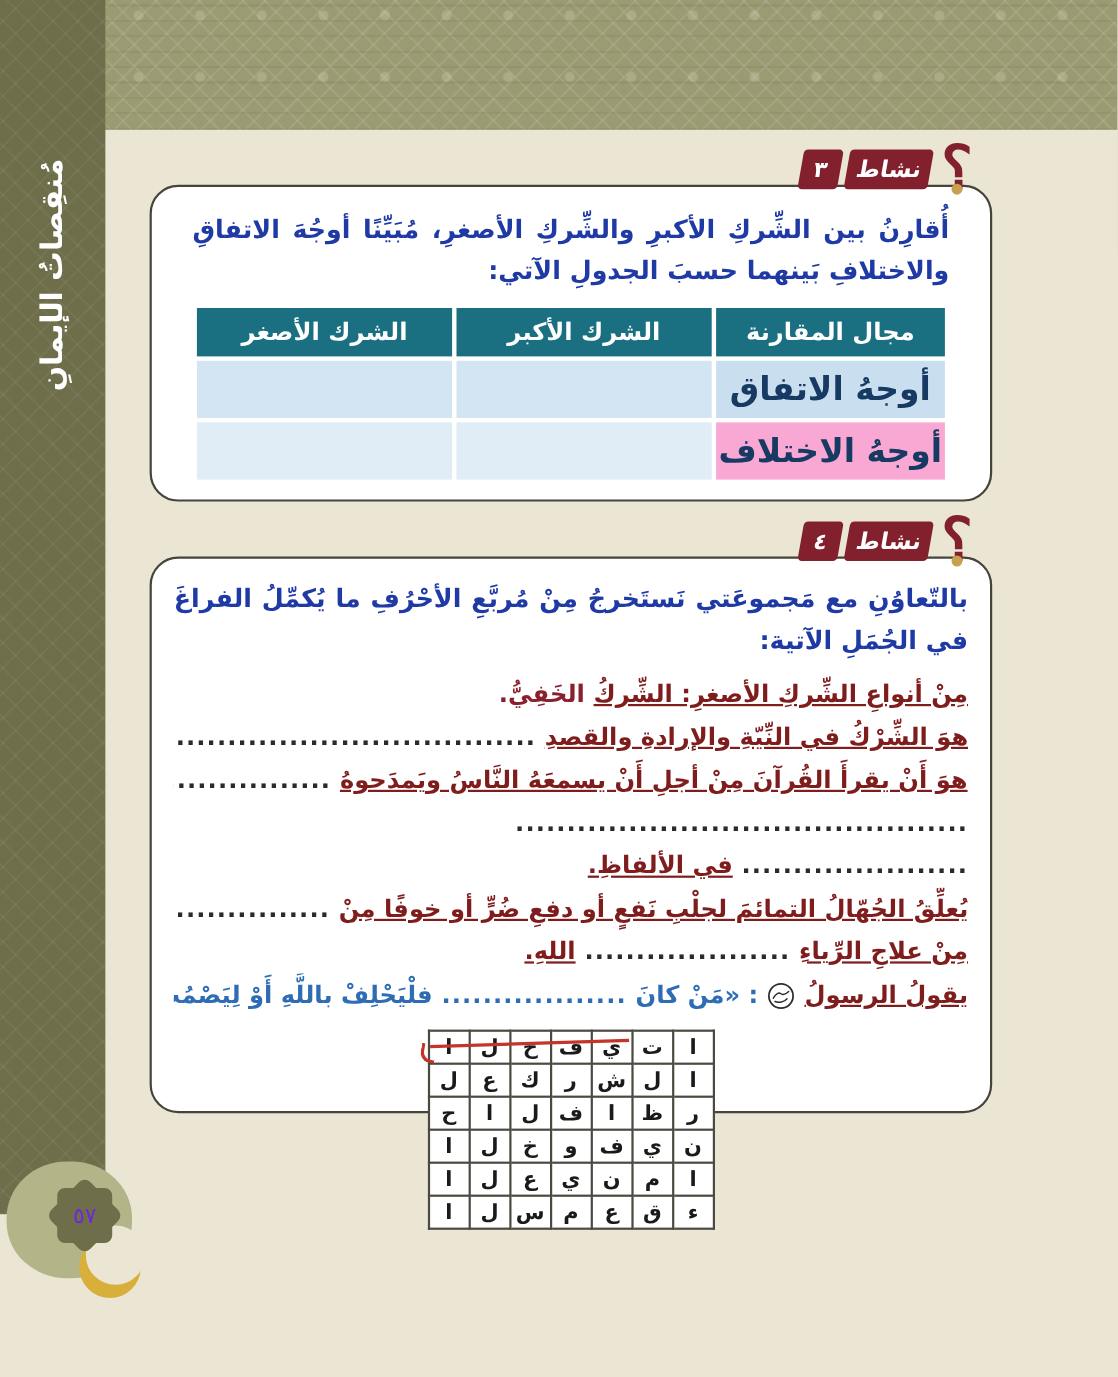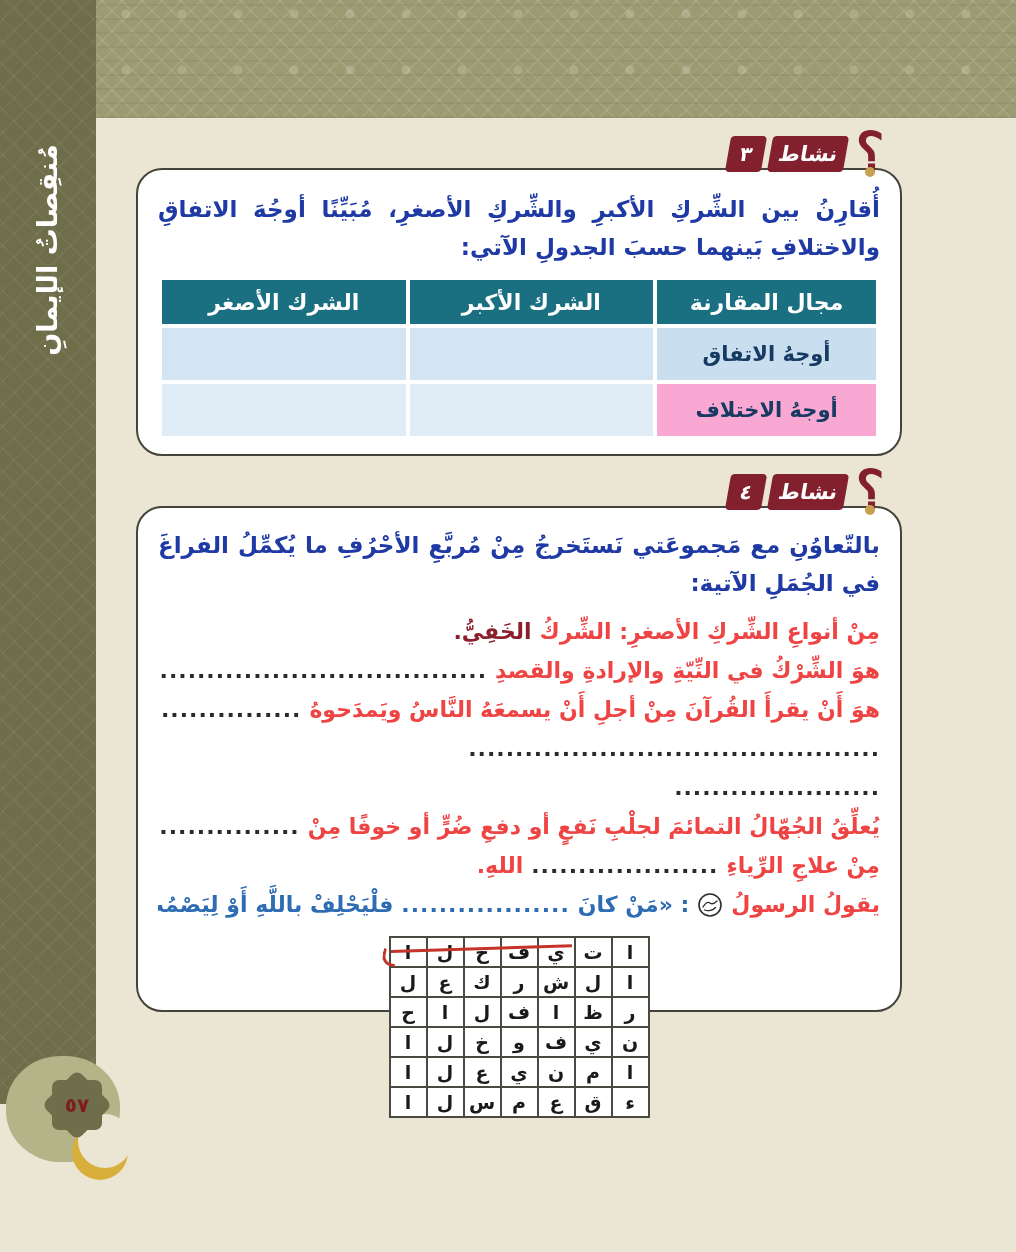--- a/index.html
+++ b/index.html
@@ -34,21 +34,21 @@
     transform: rotate(-90deg);
     color: #ffffff; font-weight: bold; font-size: 27px; letter-spacing: 1px;
     text-align: center; direction: rtl; white-space: nowrap; line-height: 44px;
   }
 
   
   .corner-blob { position: absolute; left: 6px; top: 1056px; width: 114px; height: 106px; background: #b4b489; border-radius: 48%; z-index: 2; }
   .page-star { position: absolute; left: 52px; top: 1080px; width: 50px; height: 50px; z-index: 4; }
   .page-star::before, .page-star::after { content: ""; position: absolute; inset: 0; background: #6e6e4b; border-radius: 7px; }
   .page-star::after { transform: rotate(45deg); }
-  .page-star span { position: absolute; inset: 0; display: flex; align-items: center; justify-content: center; color: #7f1d1d; font-weight: bold; font-size: 20px; z-index: 2; }
+  .page-star span { position: absolute; inset: 0; display: flex; align-items: center; justify-content: center; color: #6d28d9; font-weight: normal; font-size: 20px; z-index: 2; }
   .crescent { position: absolute; left: 72px; top: 1124px; width: 56px; height: 56px; border-radius: 50%; background: #d9af3c; z-index: 3; }
   .crescent::after { content: ""; position: absolute; left: 6px; top: -10px; width: 54px; height: 54px; border-radius: 50%; background: #ebe6d4; }
 
   
   .badge { position: absolute; width: 170px; height: 56px; z-index: 5; }
   #badge3 { left: 724px; top: 124px; }
   #badge4 { left: 724px; top: 462px; }
   .badge .num {
     position: absolute; left: 4px; bottom: 8px; width: 36px; height: 36px;
     background: #82202e; transform: skewX(-10deg); border-radius: 4px;
@@ -69,48 +69,48 @@
   .badge .orn::after {
     content: ""; position: absolute; left: 50%; transform: translateX(-50%);
     bottom: 3px; width: 10px; height: 10px; border-radius: 50%; background: #c9a050;
   }
 
   
   .box {
     position: absolute; left: 136px; width: 766px; background: #ffffff;
     border: 2px solid #44443a; border-radius: 26px; z-index: 3;
   }
-  #box3 { top: 168px; height: 288px; padding: 20px 20px 0; }
+  #box3 { top: 168px; height: 288px; padding: 20px 37px 0; }
   #box4 { top: 506px; height: 506px; padding: 18px 20px 0; }
 
   .instruction {
     color: #1f3aa5; font-weight: bold; font-size: 23px; line-height: 38px;
     direction: rtl; text-align: justify; margin-bottom: 10px;
   }
 
   
   table.cmp { width: 100%; border-collapse: separate; border-spacing: 4px; direction: rtl; table-layout: fixed; }
   table.cmp col.c1 { width: 31%; } table.cmp col.c2 { width: 34.5%; } table.cmp col.c3 { width: 34.5%; }
   table.cmp th { background: #1a7080; color: #ffffff; font-size: 22px; font-weight: bold; height: 44px; text-align: center; }
   table.cmp td { height: 52px; text-align: center; }
   table.cmp tr.r0 td.lab { background: #c9dfef; }
   table.cmp tr.r0 td.emp { background: #d3e5f2; }
   table.cmp tr.r1 td.lab { background: #f9a8d4; }
   table.cmp tr.r1 td.emp { background: #e0ecf6; }
-  table.cmp td.lab { color: #173a63; font-weight: bold; font-size: 21px; margin-top: 39px; }
+  table.cmp td.lab { color: #173a63; font-weight: bold; font-size: 30px; margin-top: 39px; }
 
   
   .fill-lines { margin-top: 4px; }
   .fill-line {
     display: flex; direction: rtl; justify-content: flex-start; align-items: baseline;
     column-gap: 8px; font-size: 22px; font-weight: bold; color: #141414;
     line-height: 39px; height: 39px; overflow: hidden; white-space: nowrap;
   }
   .seg { direction: rtl; white-space: nowrap; }
-  .seg-n { color: #ef4444; }
+  .seg-n { color: #7f1d1d; text-decoration: underline; }
   .seg-red { color: #8c1f2c; text-align: right; }
   .seg-blue { color: #2e6cb4; }
   .seg-dots { color: #2a2a2a; letter-spacing: 1px; }
   .seg-dots-blue { color: #2e6cb4; letter-spacing: 1px; }
   .seg-pbuh { align-self: center; display: inline-flex; }
 
   
   .grid-wrap { position: relative; width: fit-content; margin: 12px auto 0; }
   table.grid { border-collapse: collapse; direction: ltr; }
   table.grid td {
@@ -198,20 +198,21 @@
         </div>
         <div class="fill-line">
           <span class="seg seg-n">هوَ أَنْ يقرأَ القُرآنَ مِنْ أجلِ أَنْ يسمعَهُ النَّاسُ ويَمدَحوهُ</span>
           <span class="seg seg-dots">..................................</span>
         </div>
         <div class="fill-line">
           <span class="seg seg-dots">............................................</span>
         </div>
         <div class="fill-line">
           <span class="seg seg-dots">......................</span>
+          <span class="seg seg-n">في الألفاظِ.</span>
         </div>
         <div class="fill-line">
           <span class="seg seg-n">يُعلِّقُ الجُهّالُ التمائمَ لجلْبِ نَفعٍ أو دفعِ ضُرٍّ أو خوفًا مِنْ</span>
           <span class="seg seg-dots">..........................</span>
         </div>
         <div class="fill-line">
           <span class="seg seg-n">مِنْ علاجِ الرِّياءِ</span>
           <span class="seg seg-dots">....................</span>
           <span class="seg seg-n">اللهِ.</span>
         </div>

